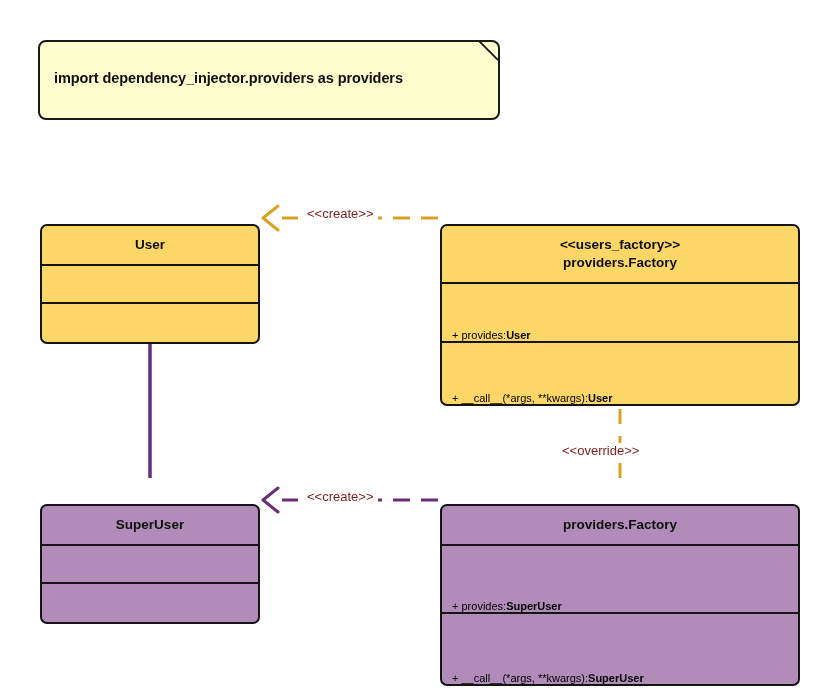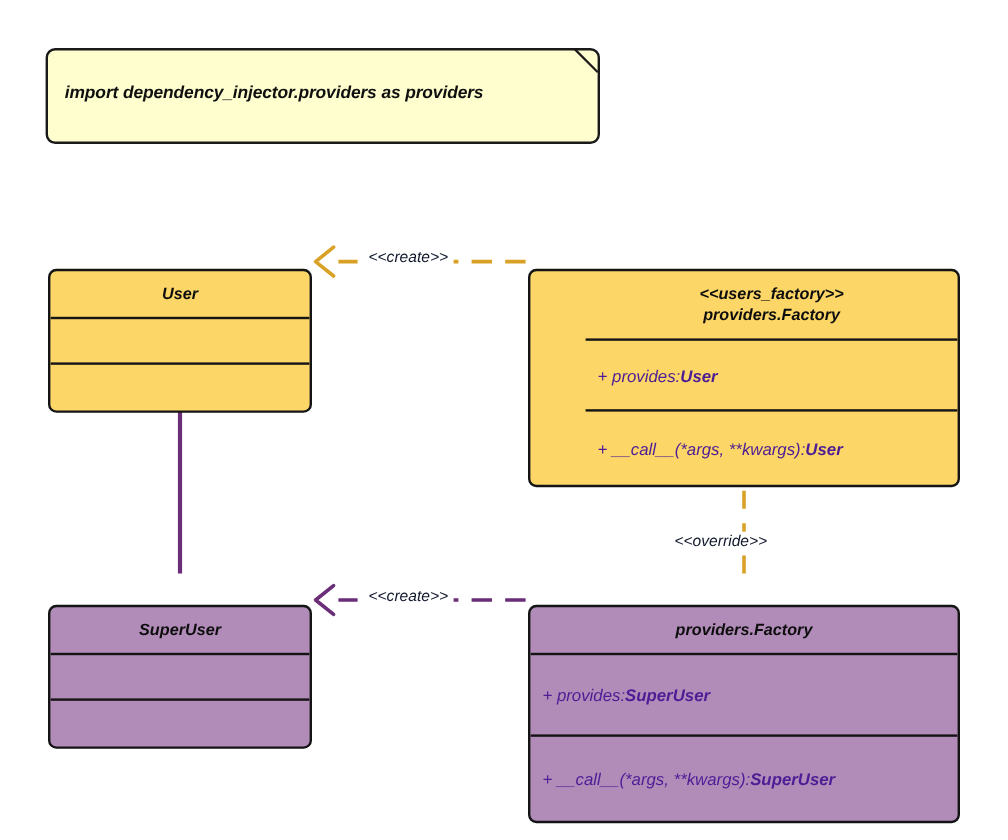--- a/index.html
+++ b/index.html
@@ -7,21 +7,20 @@
     padding: 0;
     background: #ffffff;
   }
   #canvas {
     position: relative;
     width: 840px;
     height: 700px;
     background: #ffffff;
     font-family: "Liberation Sans", sans-serif;
     overflow: hidden;
-    font-style: italic;
   }
 
   
   .note {
     position: absolute;
     left: 38px;
     top: 40px;
     width: 462px;
     height: 80px;
     background: #FEFECE;
@@ -68,38 +67,38 @@
     color: #0d0d0d;
     display: flex;
     flex-direction: column;
     align-items: center;
     justify-content: center;
     line-height: 1.32;
     border-bottom: 2px solid #141414;
   }
   .cls-row {
     box-sizing: border-box;
-    font-size: 14px;
-    color: #4c1d95;
+    font-size: 11px;
+    color: #000000;
     display: flex;
-    align-items: center;
+    align-items: flex-end;
     padding-left: 10px;
     white-space: nowrap;
   }
   .cls-row.divided { border-bottom: 2px solid #141414; }
   .cls-row b { font-weight: bold; }
 
   
   #box-user { left: 40px; top: 200px; width: 220px; height: 120px; }
   #box-user .cls-title { height: 40px; }
   #box-user .r1 { height: 38px; }
   #box-user .r2 { height: 38px; }
 
   
-  #box-users-factory { left: 440px; top: 200px; width: 360px; height: 182px; padding-left: 46px; }
+  #box-users-factory { left: 440px; top: 200px; width: 360px; height: 182px; }
   #box-users-factory .cls-title { height: 58px; }
   #box-users-factory .r1 { height: 59px; }
   #box-users-factory .r2 { height: 61px; }
 
   
   #box-superuser { left: 40px; top: 480px; width: 220px; height: 120px; }
   #box-superuser .cls-title { height: 40px; }
   #box-superuser .r1 { height: 38px; }
   #box-superuser .r2 { height: 38px; }
 
@@ -114,21 +113,21 @@
     position: absolute;
     left: 0;
     top: 0;
     width: 840px;
     height: 700px;
     pointer-events: none;
   }
   .edge-label {
     position: absolute;
     font-size: 13px;
-    color: #0f172a;
+    color: #7f1d1d;
     white-space: nowrap;
   }
   #label-create-top { left: 303px; top: 206px; }
   #label-create-bottom { left: 303px; top: 489px; }
   #label-override { left: 558px; top: 443px; }
 </style>
 </head>
 <body>
 
 <div id="canvas">

